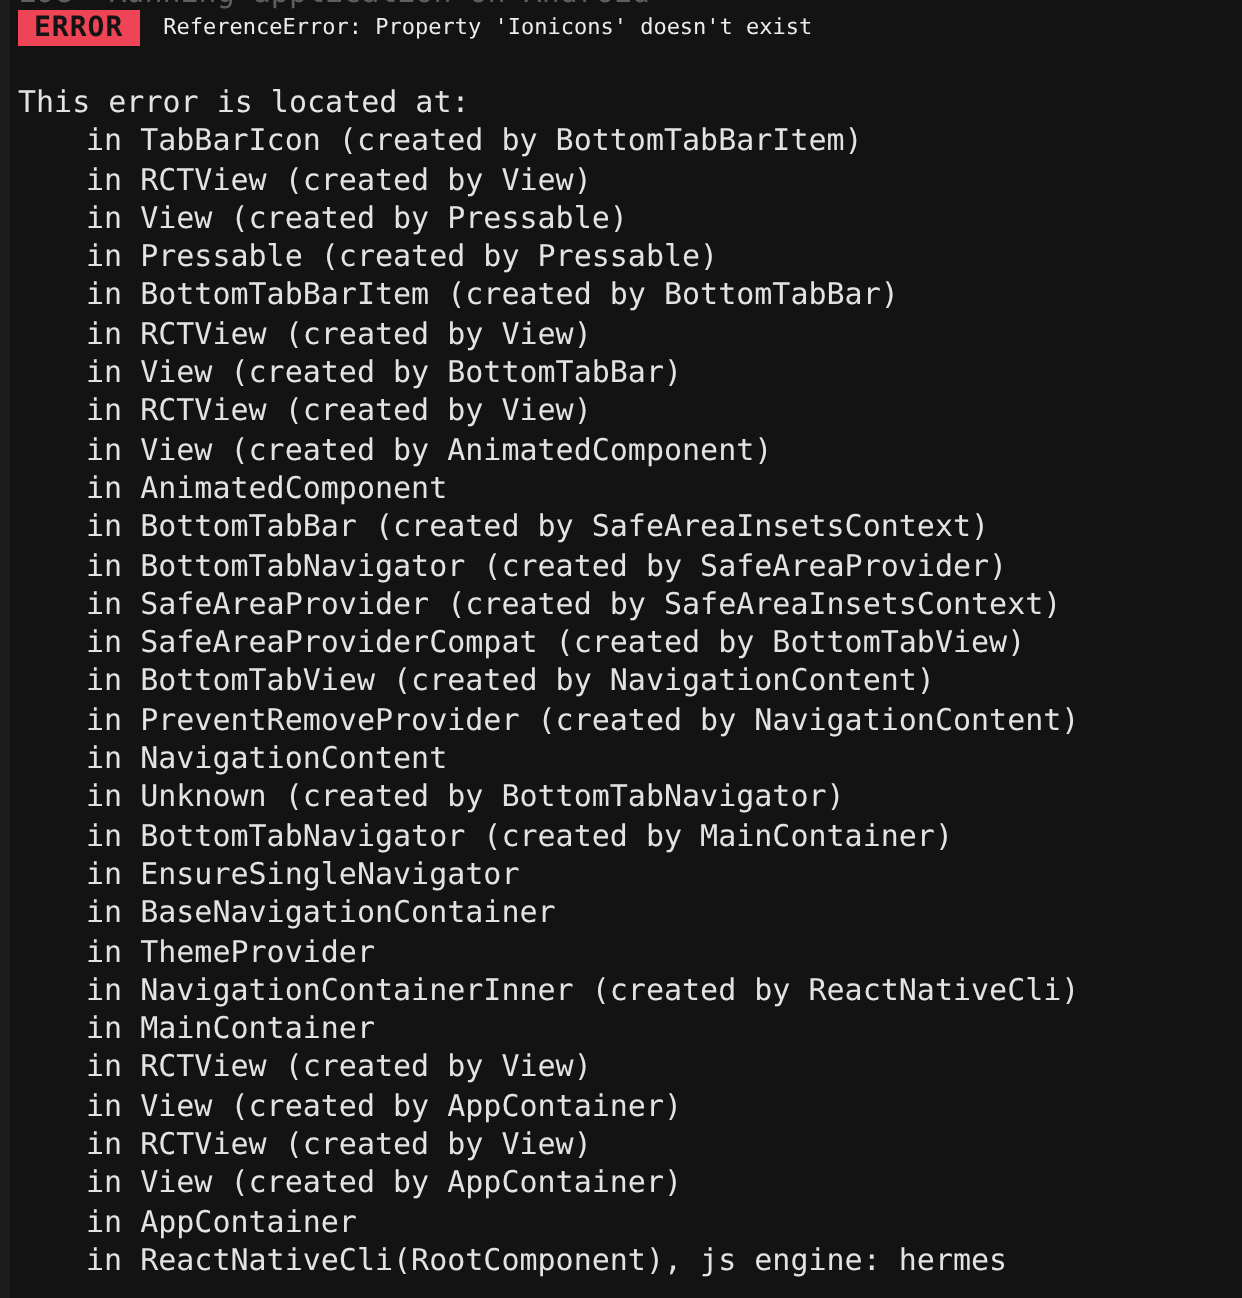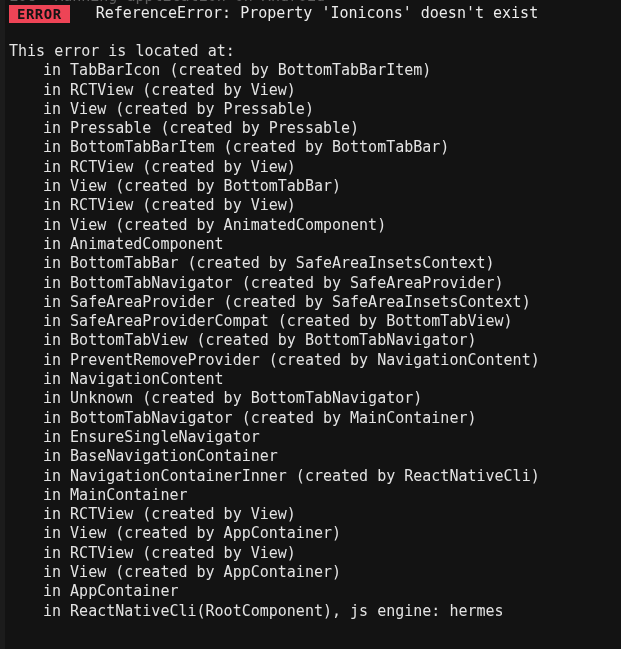--- a/index.html
+++ b/index.html
@@ -77,23 +77,23 @@
     font-weight: bold;
     line-height: 18px;
     height: 18px;
     padding: 0 8px;
     letter-spacing: 0.5px;
     box-sizing: border-box;
   }
 
   .error-msg {
     color: #ececec;
-    font-size: 15px;
+    font-size: 11px;
     line-height: 19.3px;
-    margin-left: 26px;
+    margin-left: 12px;
     white-space: pre;
   }
 
   .spacer {
     height: 17px;
   }
 
   .located-line {
     color: #e3e3e3;
     font-size: 15px;
@@ -141,27 +141,28 @@
       <div class="stack-line">in BottomTabBarItem (created by BottomTabBar)</div>
       <div class="stack-line">in RCTView (created by View)</div>
       <div class="stack-line">in View (created by BottomTabBar)</div>
       <div class="stack-line">in RCTView (created by View)</div>
       <div class="stack-line">in View (created by AnimatedComponent)</div>
       <div class="stack-line">in AnimatedComponent</div>
       <div class="stack-line">in BottomTabBar (created by SafeAreaInsetsContext)</div>
       <div class="stack-line">in BottomTabNavigator (created by SafeAreaProvider)</div>
       <div class="stack-line">in SafeAreaProvider (created by SafeAreaInsetsContext)</div>
       <div class="stack-line">in SafeAreaProviderCompat (created by BottomTabView)</div>
-      <div class="stack-line">in BottomTabView (created by BottomTabNavigator)</div>
+      <div class="stack-line">in BottomTabView (created by NavigationContent)</div>
       <div class="stack-line">in PreventRemoveProvider (created by NavigationContent)</div>
       <div class="stack-line">in NavigationContent</div>
       <div class="stack-line">in Unknown (created by BottomTabNavigator)</div>
       <div class="stack-line">in BottomTabNavigator (created by MainContainer)</div>
       <div class="stack-line">in EnsureSingleNavigator</div>
       <div class="stack-line">in BaseNavigationContainer</div>
+      <div class="stack-line">in ThemeProvider</div>
       <div class="stack-line">in NavigationContainerInner (created by ReactNativeCli)</div>
       <div class="stack-line">in MainContainer</div>
       <div class="stack-line">in RCTView (created by View)</div>
       <div class="stack-line">in View (created by AppContainer)</div>
       <div class="stack-line">in RCTView (created by View)</div>
       <div class="stack-line">in View (created by AppContainer)</div>
       <div class="stack-line">in AppContainer</div>
       <div class="stack-line">in ReactNativeCli(RootComponent), js engine: hermes</div>
     </div>
 

